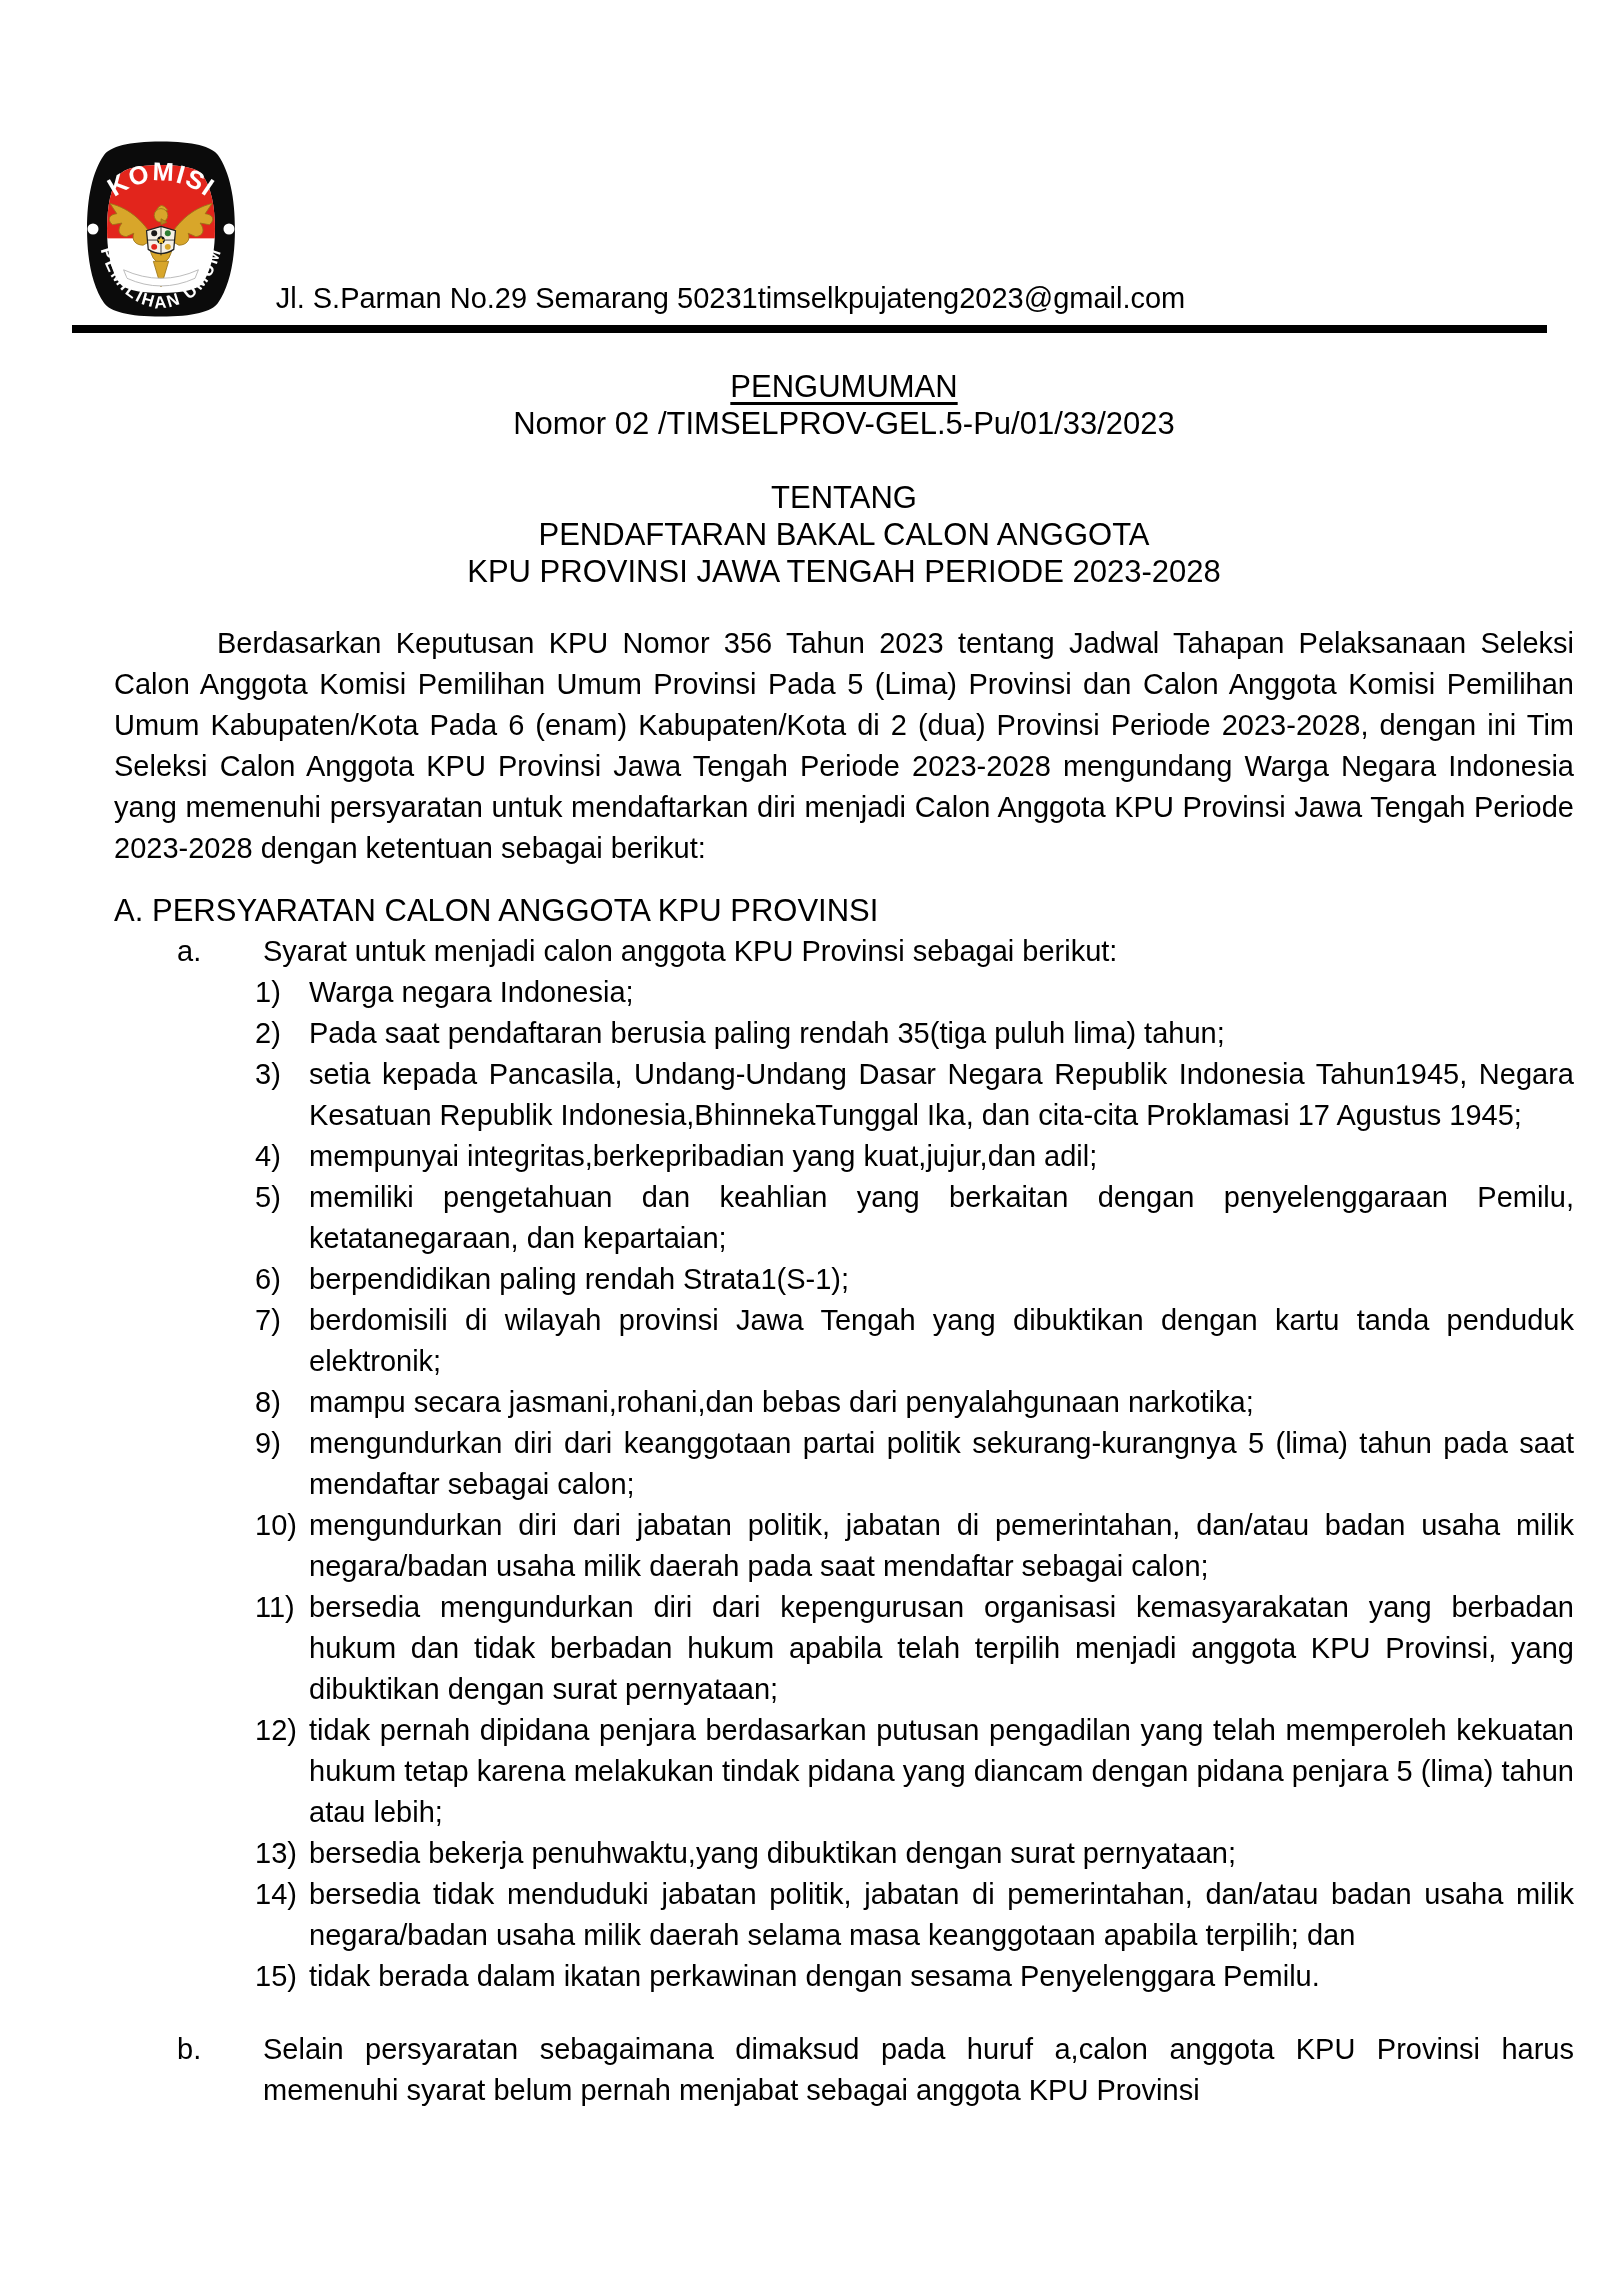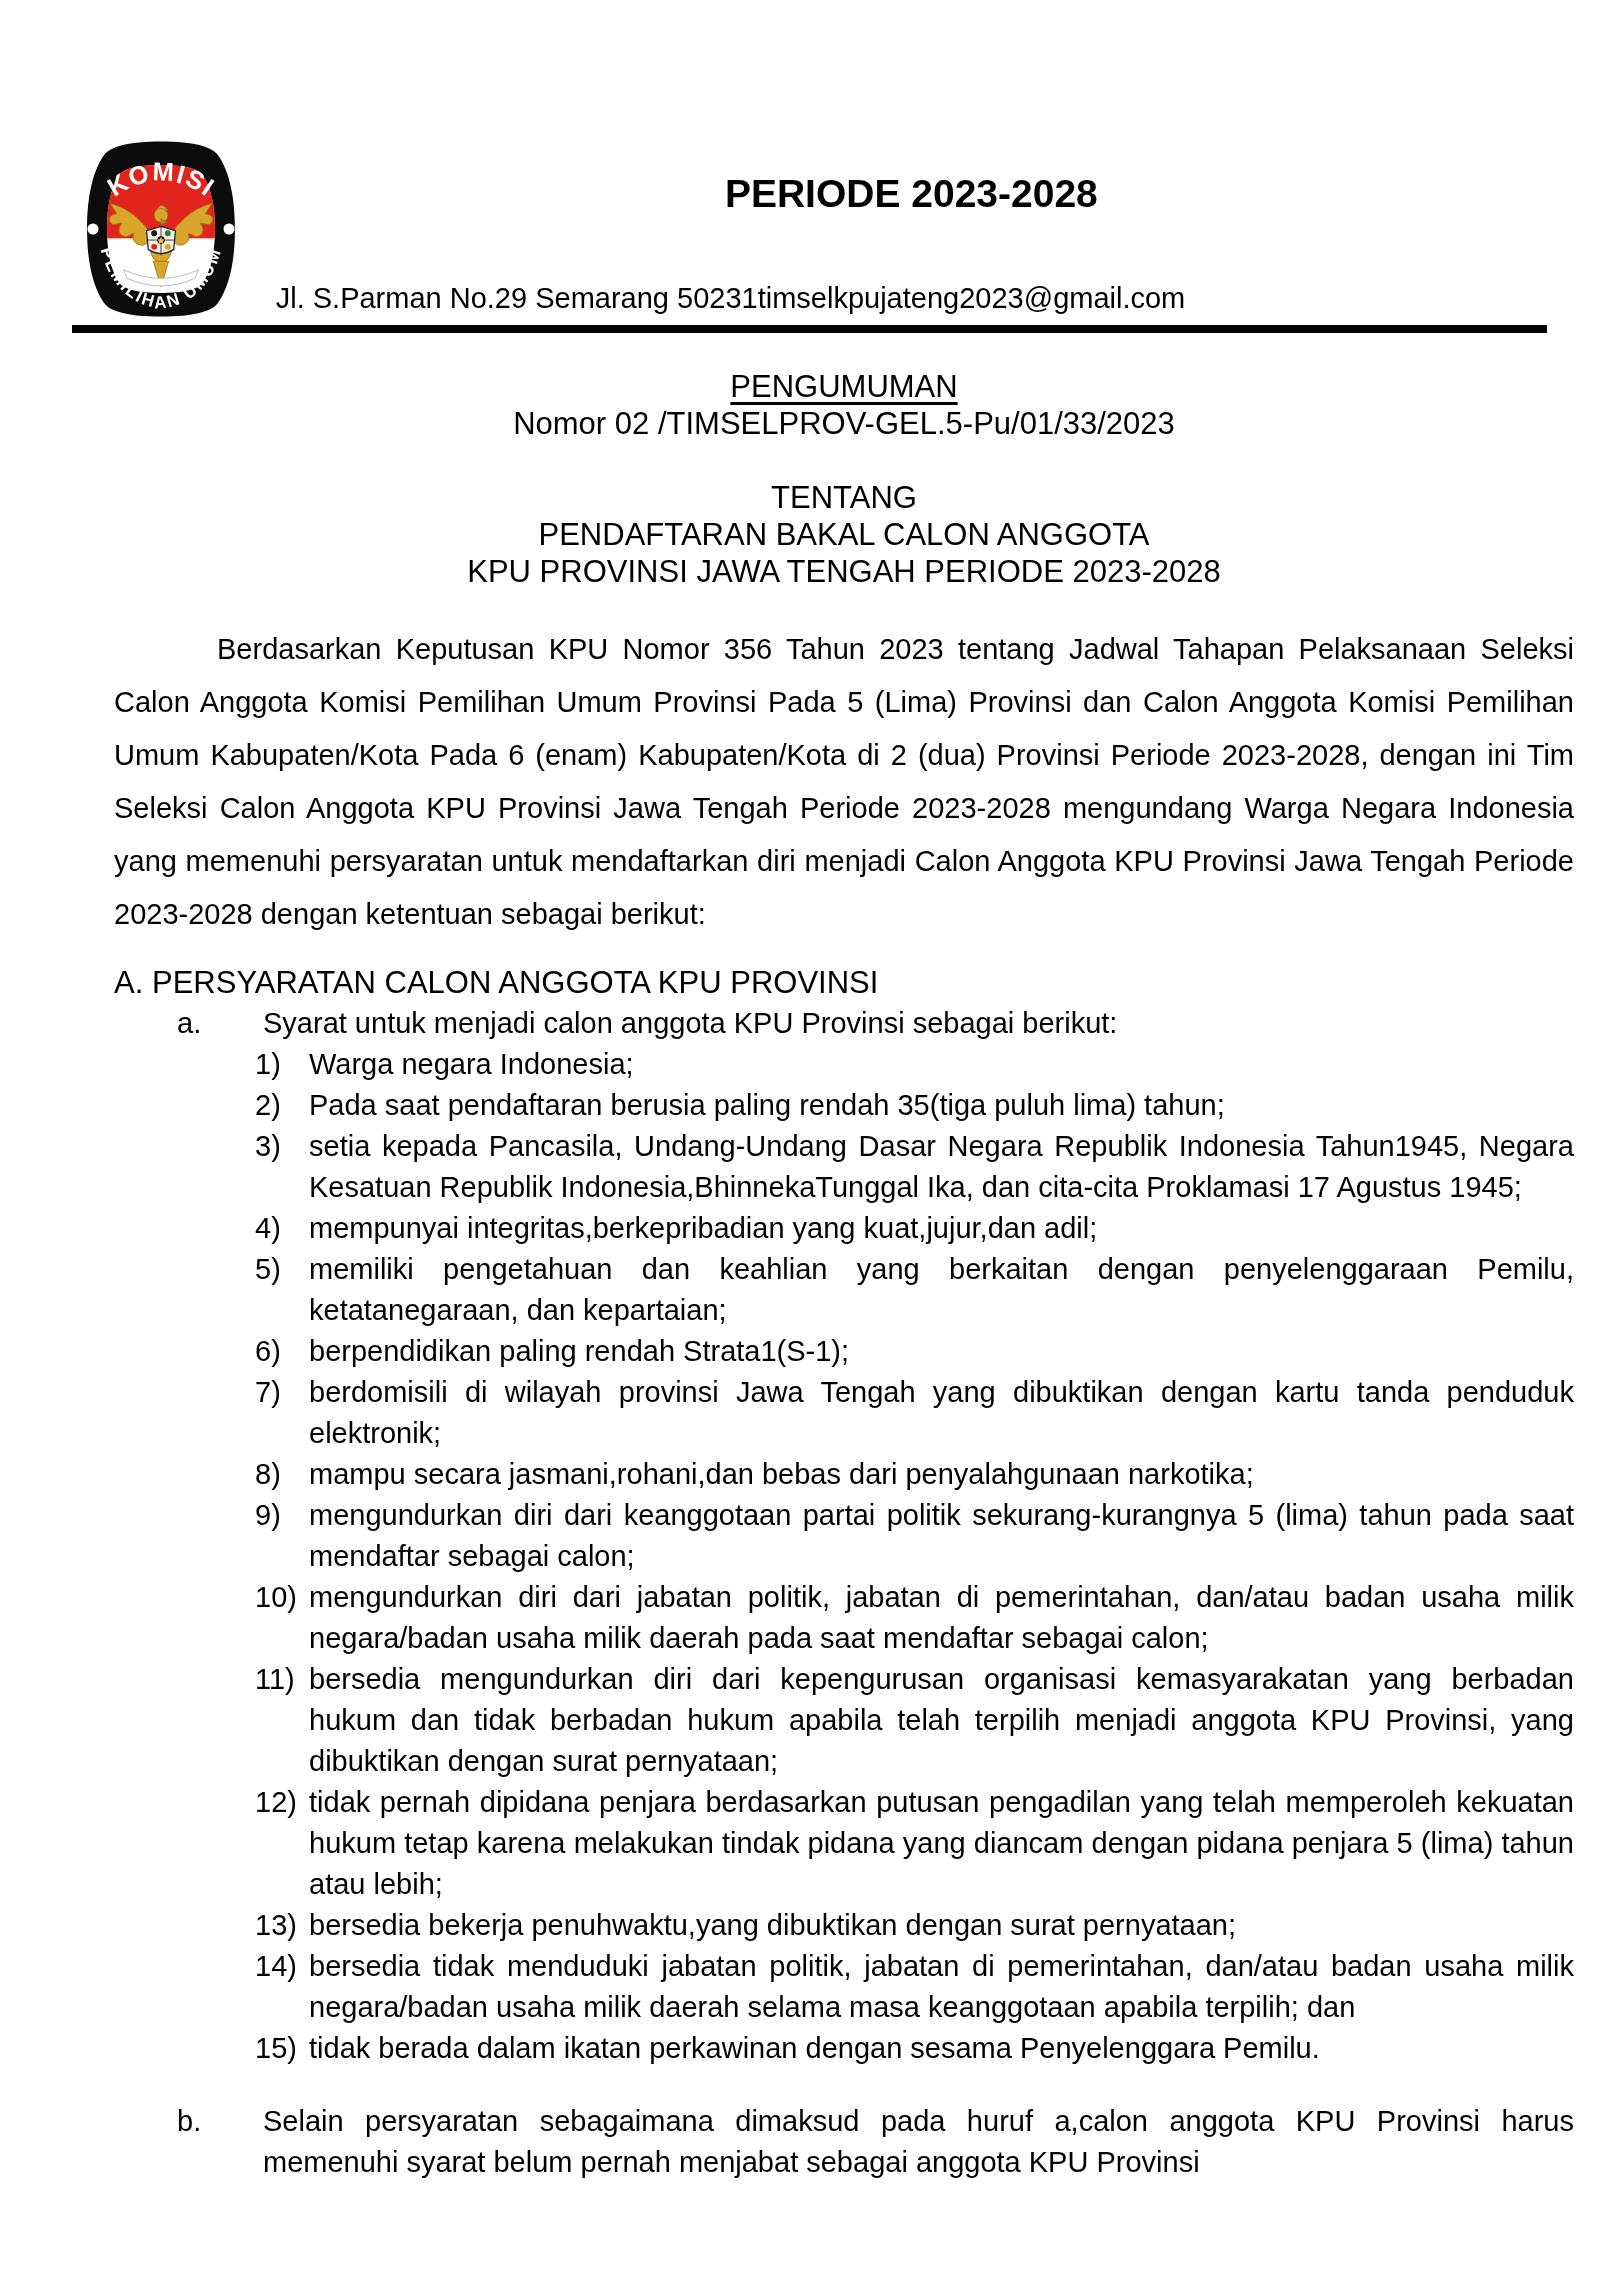--- a/index.html
+++ b/index.html
@@ -18,21 +18,21 @@
   .title1, .title2 { font-size:39px; font-weight:bold; text-align:center; line-height:47px; }
   .title2 { margin-top:3.7px; }
   .addr-row { display:flex; align-items:flex-end;
               font-size:29px; margin-top:auto; padding-bottom:7.5px; }
   .rule { height:8.4px; background:#000; margin-top:2.8px; }
   
   .main { padding:0 45px 0 114px; }
   .doc-head { text-align:center; font-size:31px; line-height:37px; margin-top:35px; }
   .u { text-decoration:underline; text-underline-offset:4.7px; }
   .gap { height:37px; }
-  .intro { margin-top:33px; font-size:29px; line-height:53px;
+  .intro { margin-top:33px; font-size:29px; line-height:41px;
            text-align:justify; text-indent:103px; }
   .sec-head { display:flex; margin-top:20.5px; font-size:31px; line-height:41px; }
   .sec-label { width:38px; flex:none; }
   .sec-title { flex:1; }
   .sub-row { display:flex; font-size:29px; line-height:41px; margin-left:63px; }
   .sub-label { width:54px; flex:none; }
   .sub-text { flex:1;margin-left:32px; }
   .item-row { display:flex; font-size:29px; line-height:41px; margin-left:141px; }
   .item-num { width:54px; flex:none; }
   .item-text { flex:1; text-align:justify; }
@@ -82,21 +82,20 @@
           <path d="M100,117 L101.3,120 L104.5,120.3 L102,122.4 L102.8,125.5 L100,123.8 L97.2,125.5 L98,122.4 L95.5,120.3 L98.7,120 Z" fill="#f4c430"></path>
         </g>
         <text fill="#ffffff" font-size="30" font-weight="bold" letter-spacing="2" font-family="Liberation Sans, sans-serif">
           <textPath href="#arcTop" startOffset="50%" text-anchor="middle">KOMISI</textPath>
         </text>
         <text fill="#ffffff" font-size="20" font-weight="bold" letter-spacing="2.5" font-family="Liberation Sans, sans-serif">
           <textPath href="#arcBot" startOffset="50%" text-anchor="middle">PEMILIHAN UMUM</textPath>
         </text>
       </svg>
       <div class="htext">
-        <div class="title2">PERIODE 2023-2028</div>
         <div class="addr-row">
           <span>Jl. S.Parman No.29 Semarang 50231</span>
           <span>timselkpujateng2023@gmail.com</span>
         </div>
       </div>
     </div>
     <div class="rule"></div>
   </div>
 
   <div class="main">

